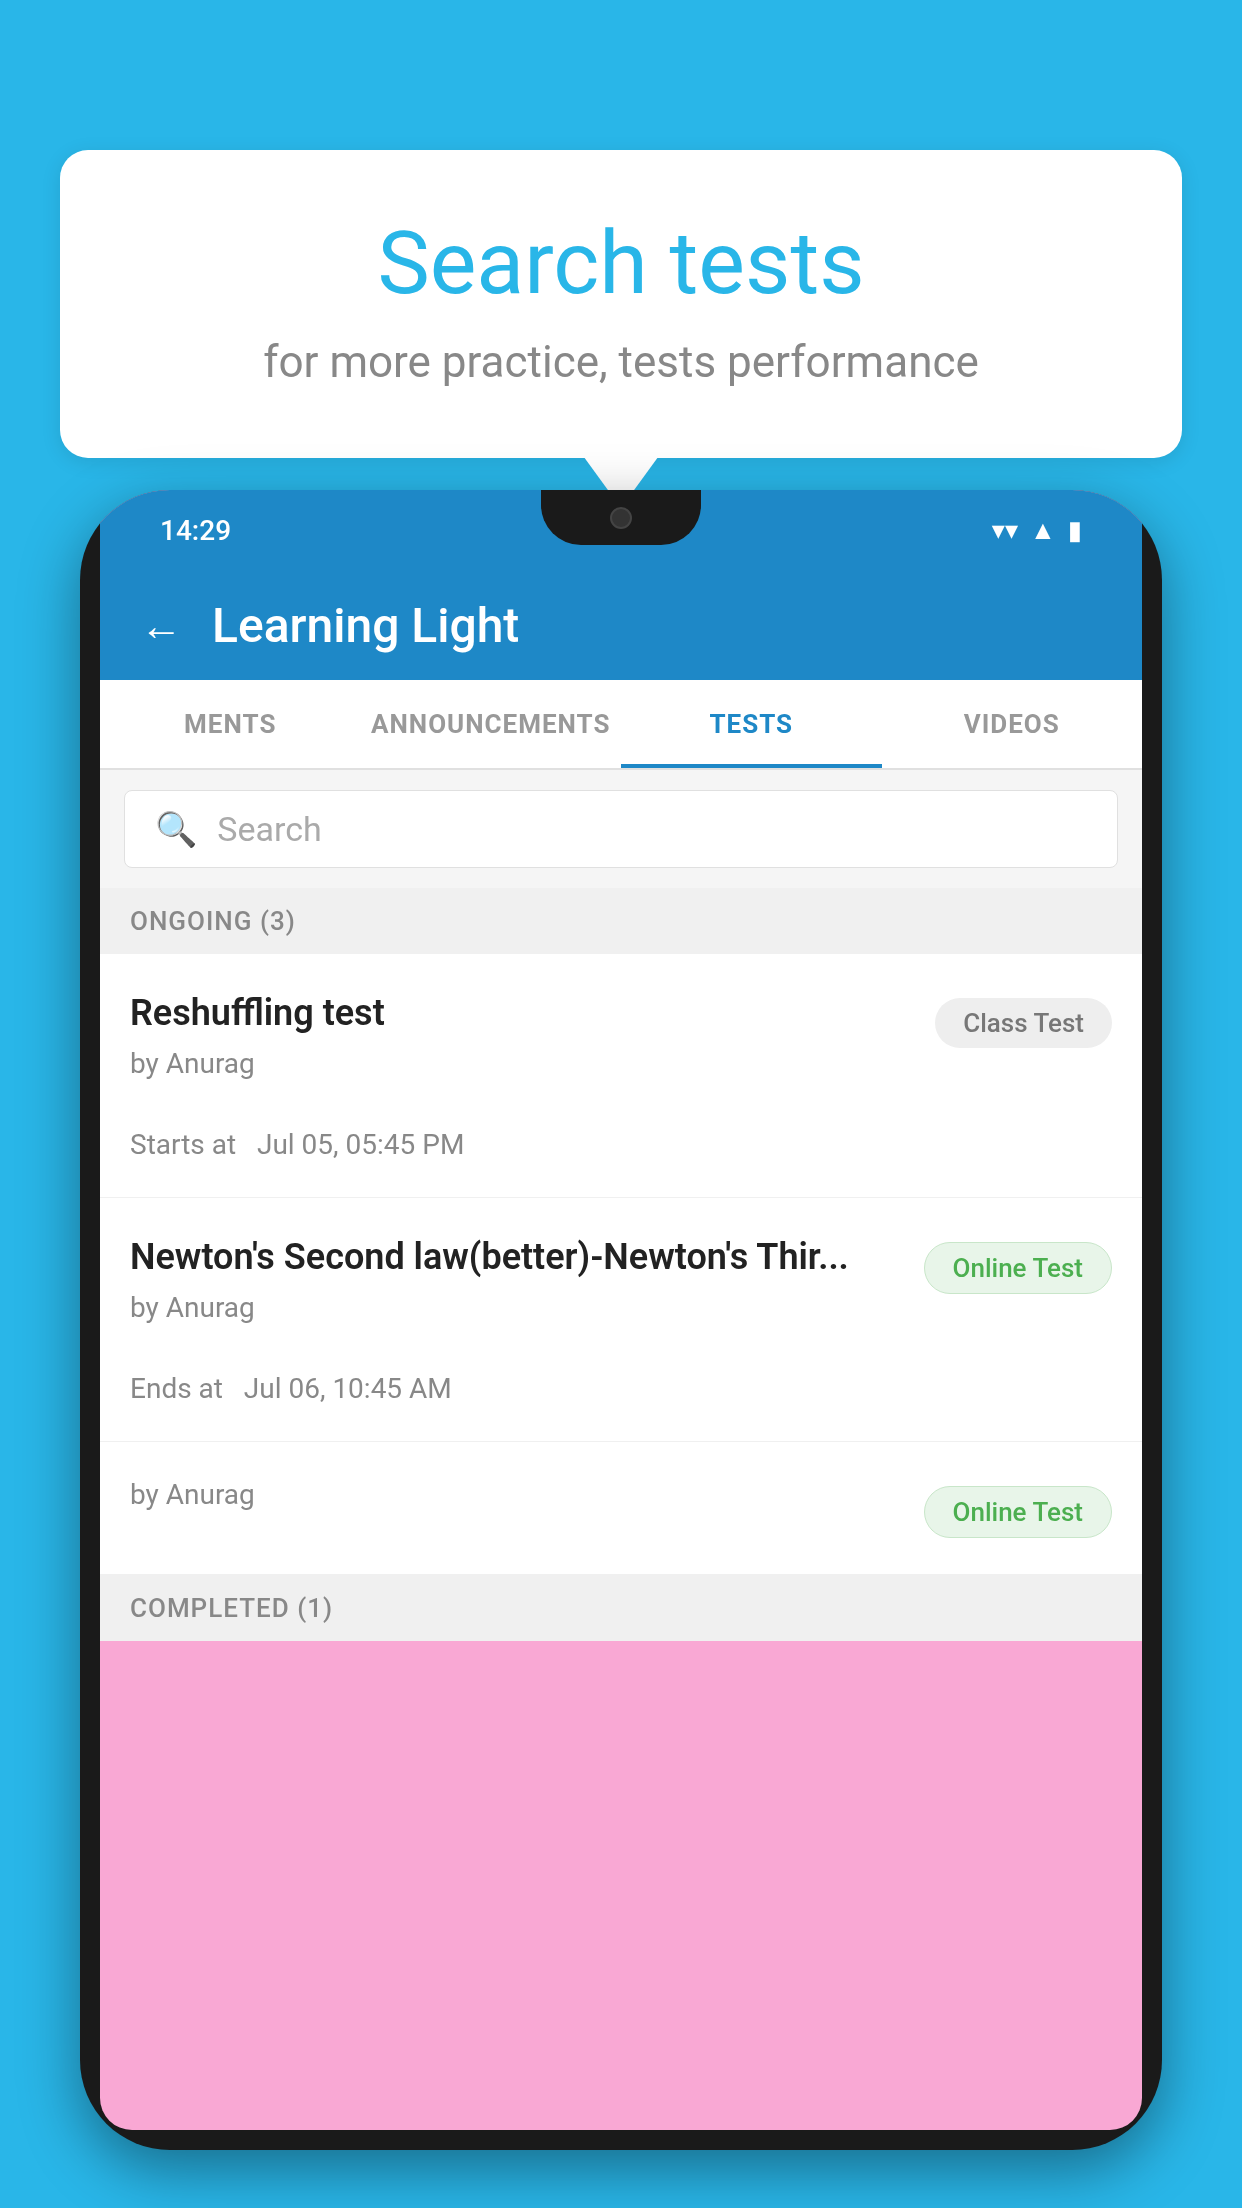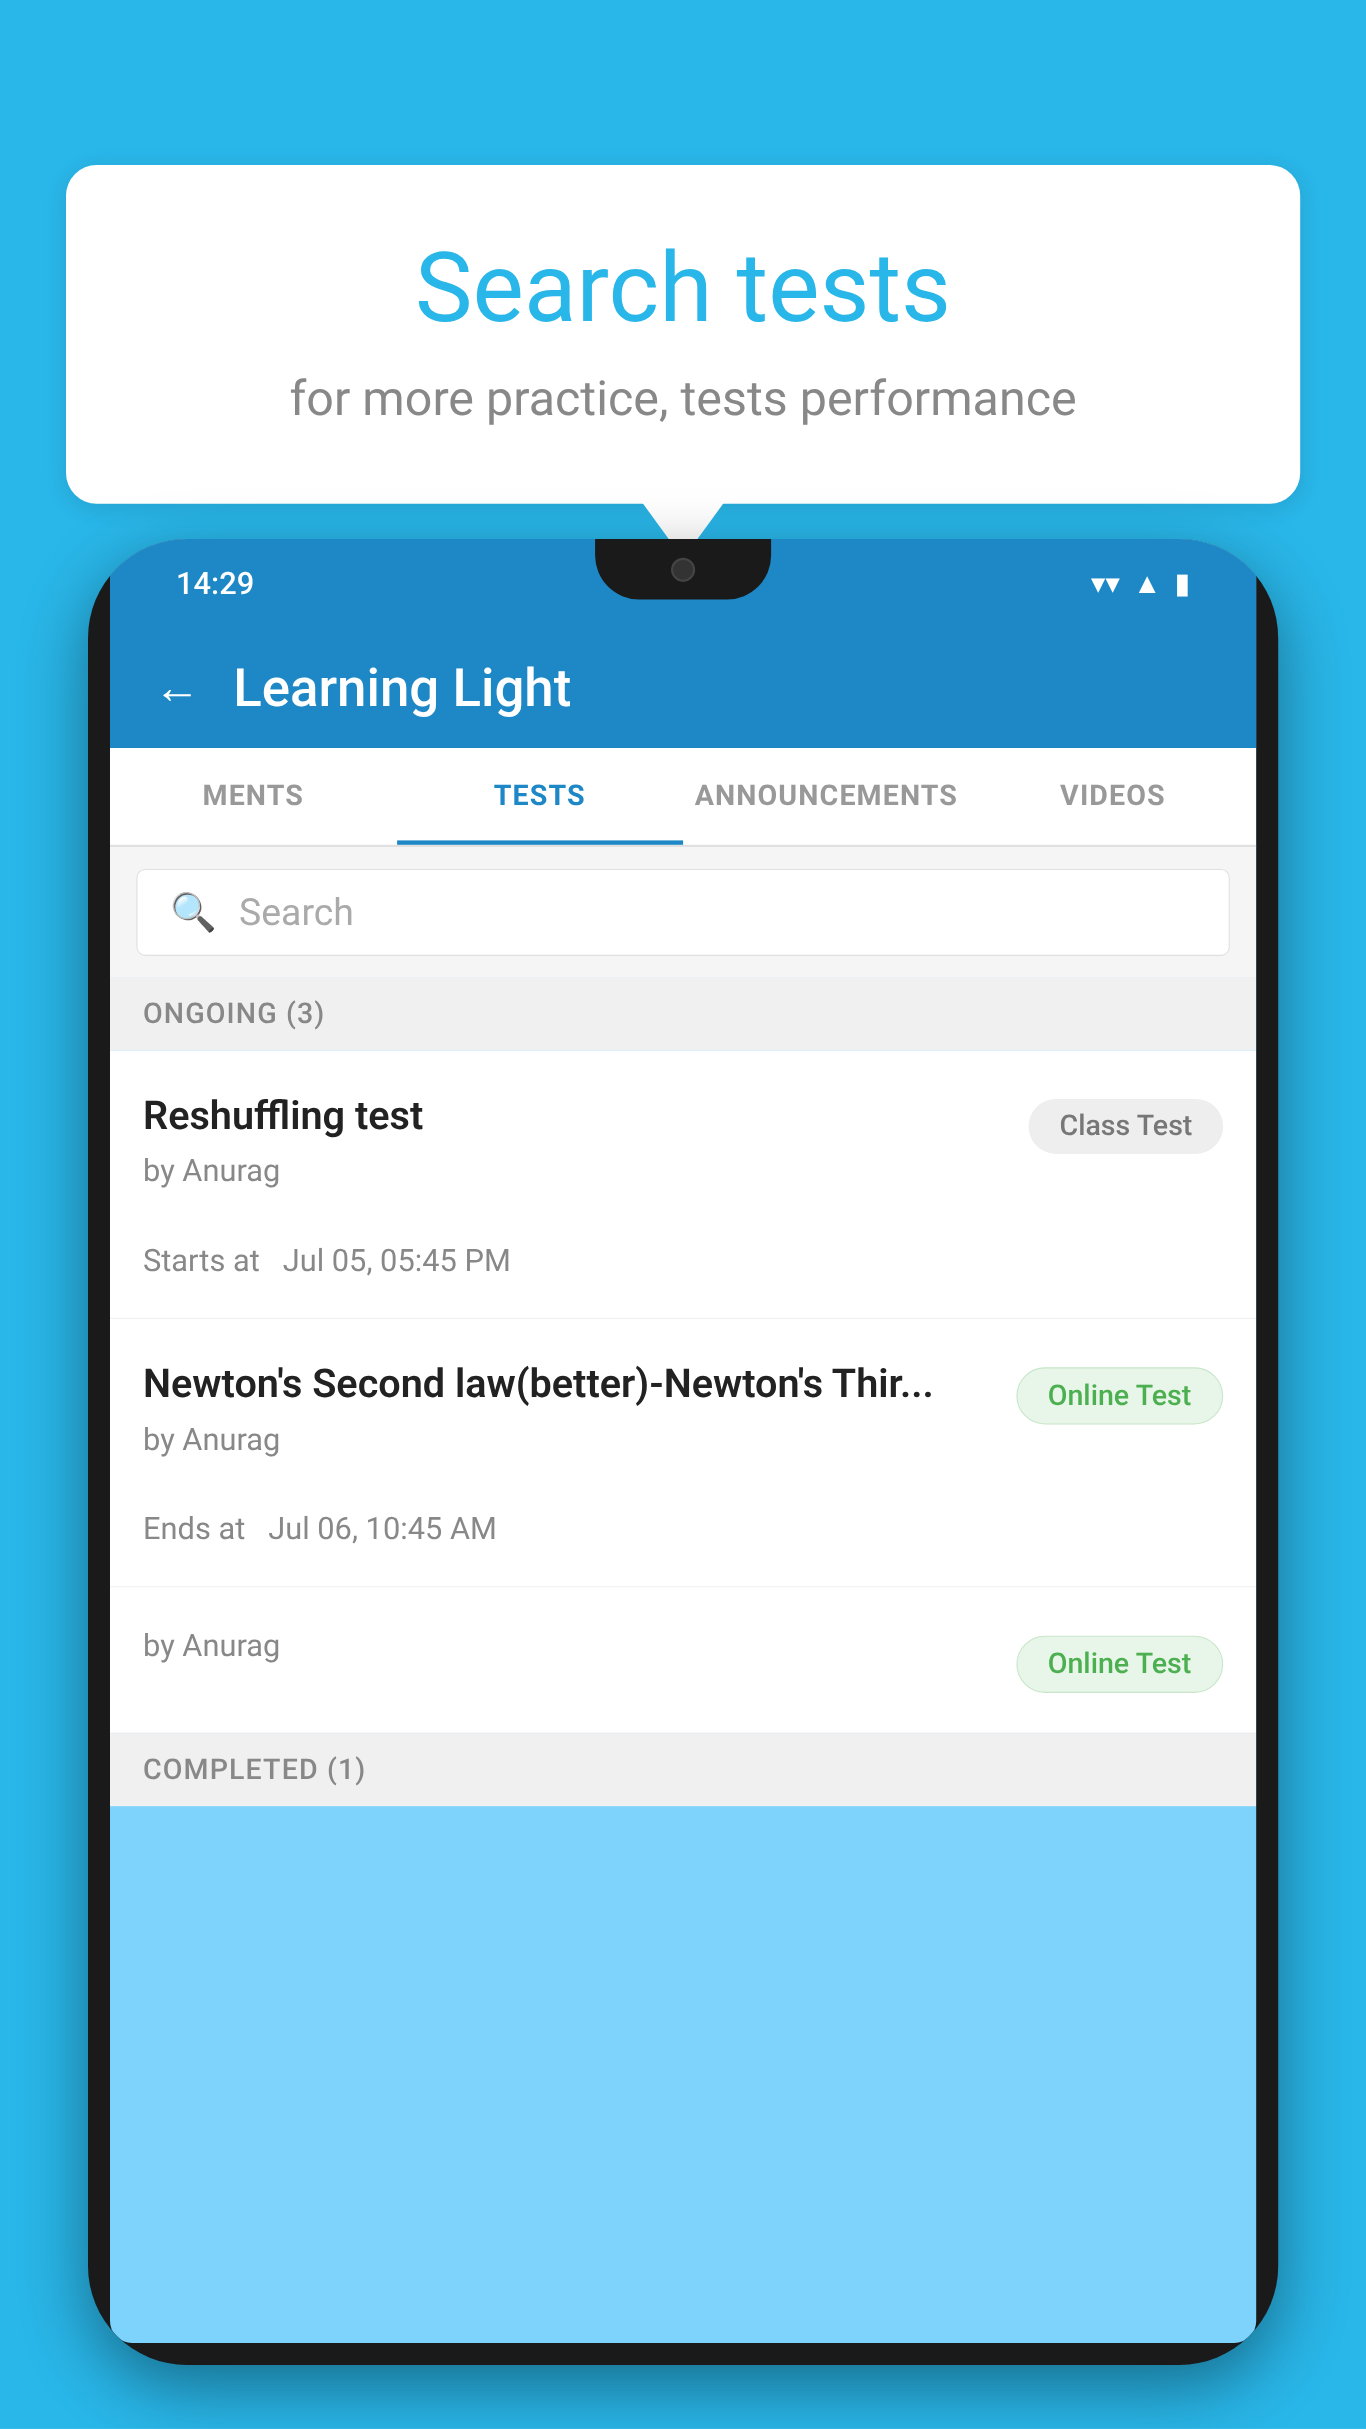--- a/index.html
+++ b/index.html
@@ -290,27 +290,27 @@
     }
 
     
     .completed-header {
       background: #f0f0f0;
       padding: 18px 30px;
     }
 
     
     .phone-screen {
-      background: #7dd3fc;
+      background: #f9a8d4;
       position: absolute;
       top: 0;
       left: 20px;
       right: 20px;
       bottom: 20px;
-      border-radius: 20px;
+      border-radius: 32px;
       overflow: hidden;
     }
 
     .screen-content {
       height: 100%;
       overflow: hidden;
     }
   </style>
 </head>
 <body>
@@ -342,25 +342,25 @@
 
         <div class="app-bar">
           <span class="back-arrow">←</span>
           <span class="app-title">Learning Light</span>
         </div>
 
         <div class="tab-bar">
           <div class="tab-item">
             <span>MENTS</span>
           </div>
+          <div class="tab-item">
+            <span>ANNOUNCEMENTS</span>
+          </div>
           <div class="tab-item active">
             <span>TESTS</span>
-          </div>
-          <div class="tab-item">
-            <span>ANNOUNCEMENTS</span>
           </div>
           <div class="tab-item">
             <span>VIDEOS</span>
           </div>
         </div>
 
         <div class="search-container">
           <div class="search-bar">
             <span class="search-icon">🔍</span>
             <span class="search-placeholder">Search</span>

